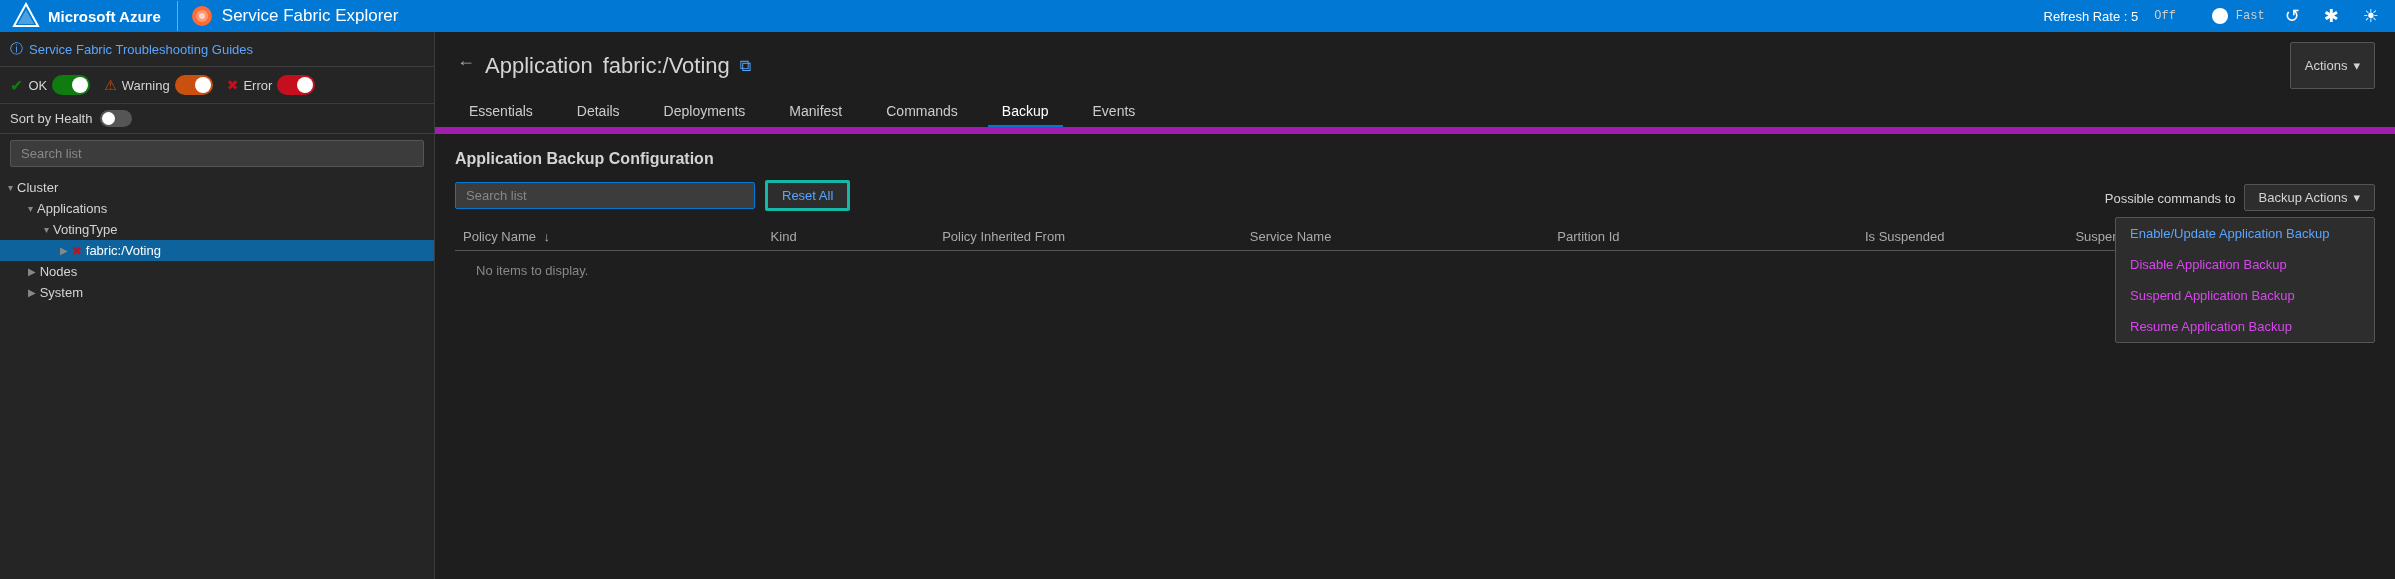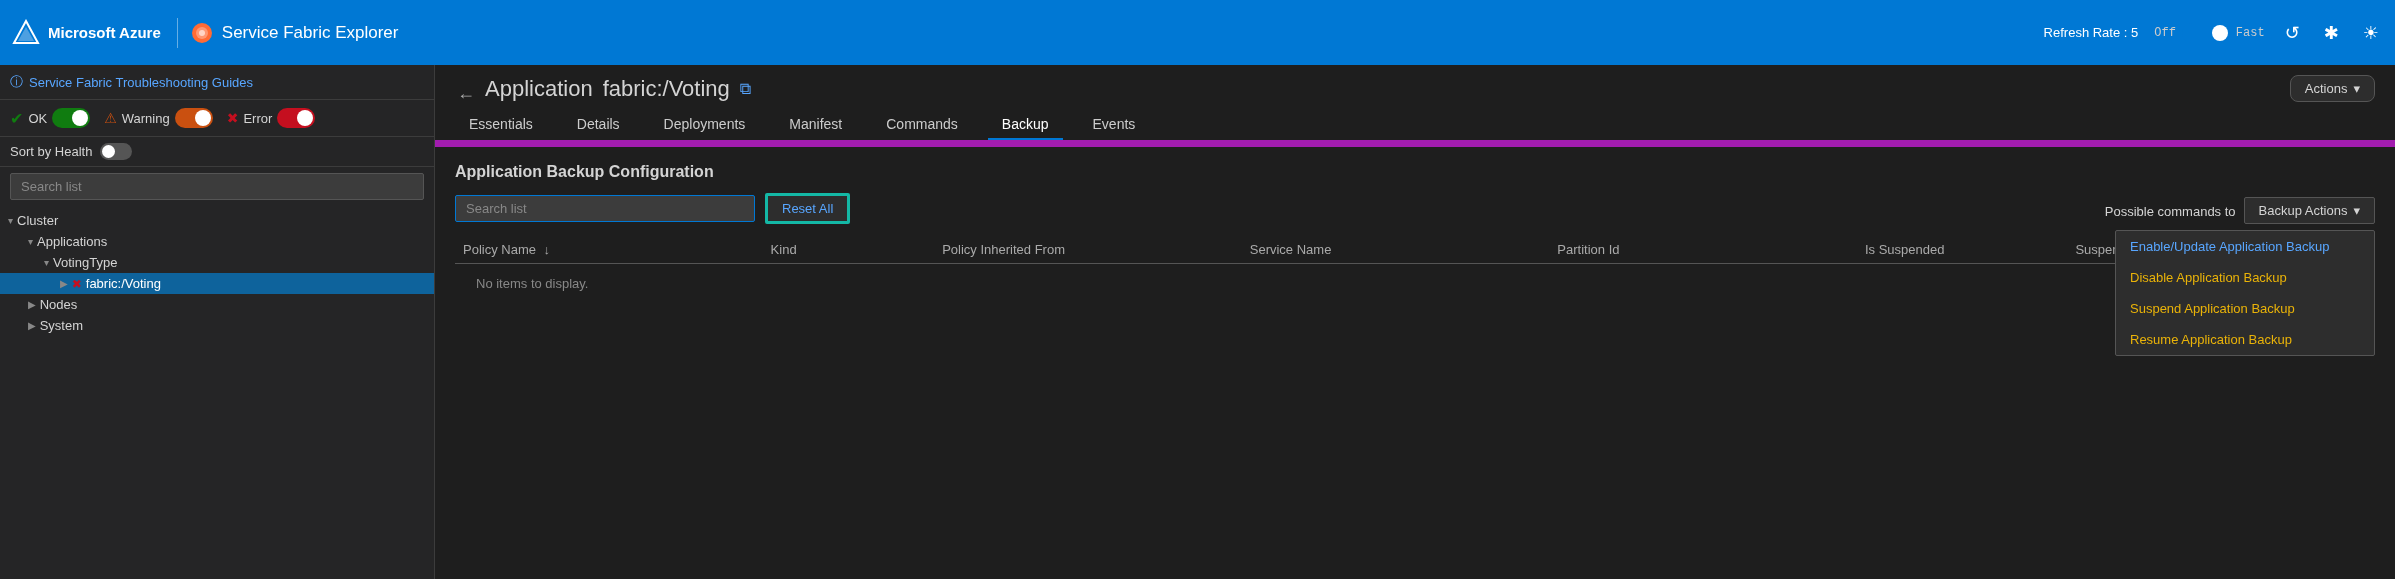--- a/index.html
+++ b/index.html
@@ -13,21 +13,21 @@
       overflow: hidden;
       display: flex;
       flex-direction: column;
     }
 
     
     .top-nav {
       background: #0078d4;
       display: flex;
       align-items: center;
-      height: 65px;
+      height: 32px;
       padding: 0 12px;
       flex-shrink: 0;
     }
     .top-nav-brand {
       display: flex;
       align-items: center;
       gap: 8px;
       color: white;
       font-size: 15px;
       font-weight: 600;
@@ -225,27 +225,27 @@
     }
     .copy-icon {
       font-size: 16px;
       color: #58a6ff;
       cursor: pointer;
     }
     .actions-btn {
       background: #2d2d2d;
       border: 1px solid #555;
       color: #d4d4d4;
-      padding: 5px 14px;
+      padding: 15px 14px;
       font-size: 13px;
       cursor: pointer;
       display: flex;
       align-items: center;
       gap: 6px;
-      border-radius: 8px;
+      border-radius: 2px;
     }
 
     .tabs-row {
       display: flex;
       gap: 16px;
     }
     .tab {
       padding: 6px 14px;
       font-size: 14px;
       cursor: pointer;
@@ -351,21 +351,21 @@
       border-radius: 2px;
       overflow: hidden;
     }
     .dropdown-item {
       padding: 8px 14px;
       font-size: 13px;
       cursor: pointer;
       color: #d4d4d4;
       white-space: nowrap;
     }
-    .dropdown-item.disabled { color: #eab308; cursor: default; }
+    .dropdown-item.disabled { color: #d946ef; cursor: default; }
     .dropdown-item.highlight { color: #58a6ff; }
 
     
     .collapse-btn {
       position: absolute;
       top: 10px;
       left: 10px;
       background: none;
       border: none;
       color: #aaa;

